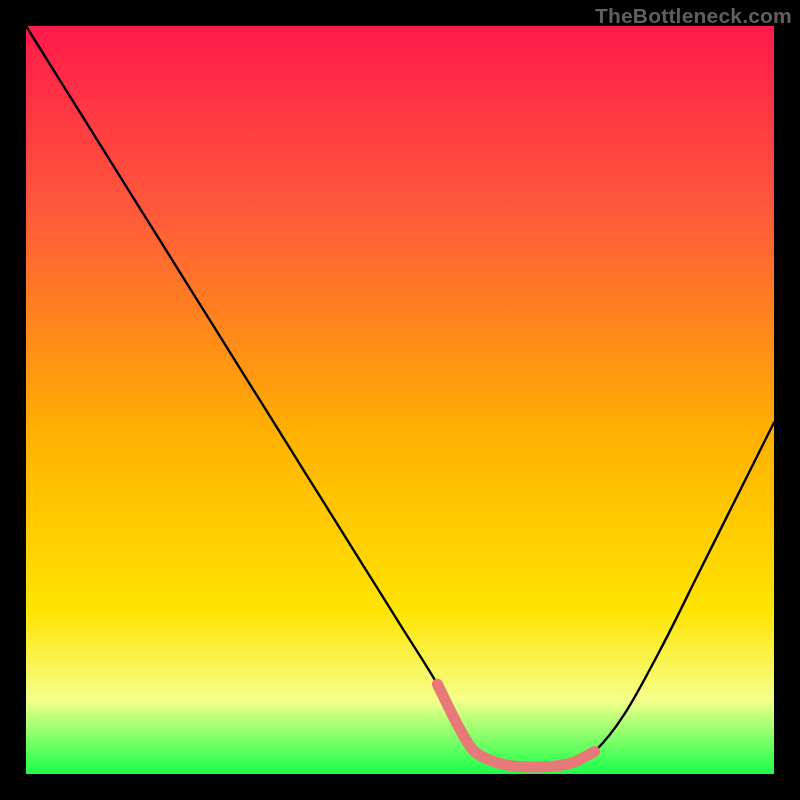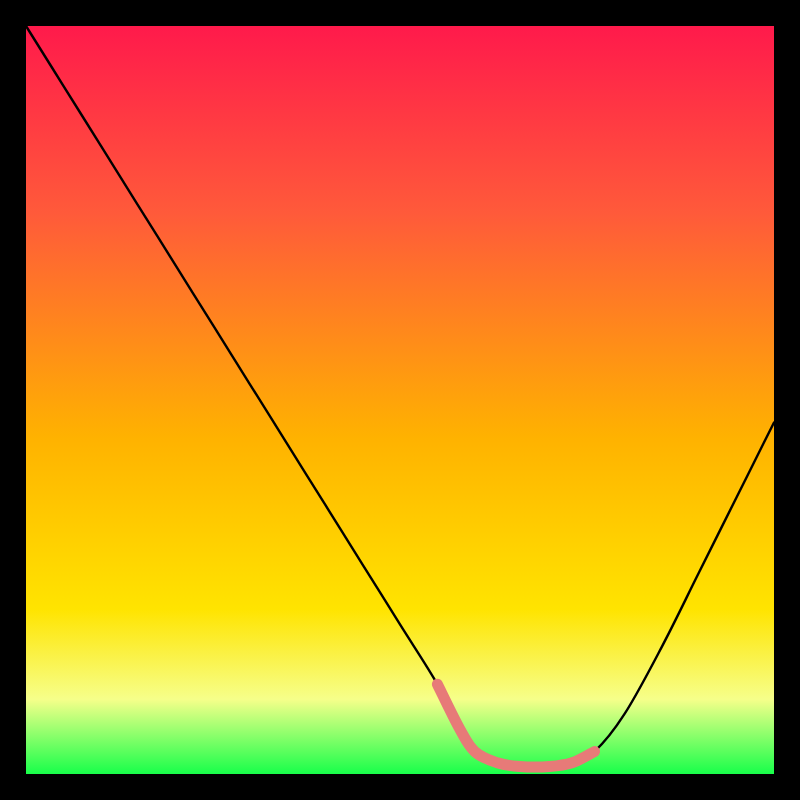--- a/index.html
+++ b/index.html
@@ -50,20 +50,21 @@
     top: 0;
     width: 748px;
     height: 748px;
     overflow: visible;
   }
 </style>
 </head>
 <body>
 
 <div class="stage">
+  <div class="watermark">TheBottleneck.com</div>
 
   <div class="plot-area" id="plot-area" style="--c-top: #ff1a4b; --c-upper: #ff5a3a; --c-mid: #ffb200; --c-lower: #ffe400; --c-pale: #f6ff8a; --c-bottom: #18ff4a;">
     <svg class="curve" id="curve-svg" viewBox="0 0 748 748" preserveAspectRatio="none">
       <path id="main-curve" fill="none" stroke-width="2.4" stroke-linecap="round" stroke-linejoin="round" d="M 0 0 C 6.731999999999999 10.771199999999984, 23.936 38.2975999999999, 37.4 59.83999999999992 C 50.864 81.38239999999993, 61.336 98.13760000000005, 74.8 119.68000000000006 C 88.264 141.22240000000008, 98.736 157.9776, 112.2 179.51999999999998 C 125.664 201.06239999999997, 136.136 217.81759999999997, 149.6 239.35999999999996 C 163.064 260.90239999999994, 173.536 277.6576, 187 299.2 C 200.464 320.7424, 210.936 337.4976, 224.4 359.03999999999996 C 237.864 380.58239999999995, 248.336 397.3376, 261.8 418.88 C 275.264 440.4224, 285.736 457.17760000000004, 299.2 478.72 C 312.664 500.2624, 323.136 517.0175999999999, 336.6 538.56 C 350.064 560.1024, 360.536 576.8575999999999, 374 598.4 C 387.464 619.9424, 400.6288 639.3904, 411.40000000000003 658.24 C 422.17120000000006 677.0896, 427.108 691.0024, 433.84 703.12 C 440.57199999999995 715.2376, 442.068 719.5011999999999, 448.8 725.56 C 455.53200000000004 731.6188, 463.1616 734.0871999999999, 471.24 736.78 C 479.3184 739.4728, 484.2552 739.8468, 493.68 740.52 C 503.1048 741.1931999999999, 514.1752 741.1931999999999, 523.6 740.52 C 533.0248 739.8468, 537.9616 739.4728, 546.04 736.78 C 554.1184 734.0871999999999, 559.0552 734.3116, 568.48 725.56 C 577.9048 716.8083999999999, 586.2823999999999 707.0096, 598.4 688.16 C 610.5176 669.3104, 622.3359999999999 646.4216, 635.8 620.84 C 649.264 595.2584, 659.736 572.968, 673.2 546.04 C 686.6640000000001 519.112, 697.1360000000001 498.168, 710.6 471.24 C 724.064 444.312, 741.268 409.904, 748 396.44" stroke="#000000"></path>
       <path id="highlight-curve" fill="none" stroke-width="11" stroke-linecap="round" stroke-linejoin="round" d="M 411.40000000000003 658.24 C 415.4392 666.3184, 427.108 691.0024, 433.84 703.12 C 440.57199999999995 715.2376, 442.068 719.5011999999999, 448.8 725.56 C 455.53200000000004 731.6188, 463.1616 734.0871999999999, 471.24 736.78 C 479.3184 739.4728, 484.2552 739.8468, 493.68 740.52 C 503.1048 741.1931999999999, 514.1752 741.1931999999999, 523.6 740.52 C 533.0248 739.8468, 537.9616 739.4728, 546.04 736.78 C 554.1184 734.0871999999999, 564.4408 727.5795999999999, 568.48 725.56" stroke="#e77a78"></path>
     </svg>
   </div>
 </div>
 
 </body></html>

